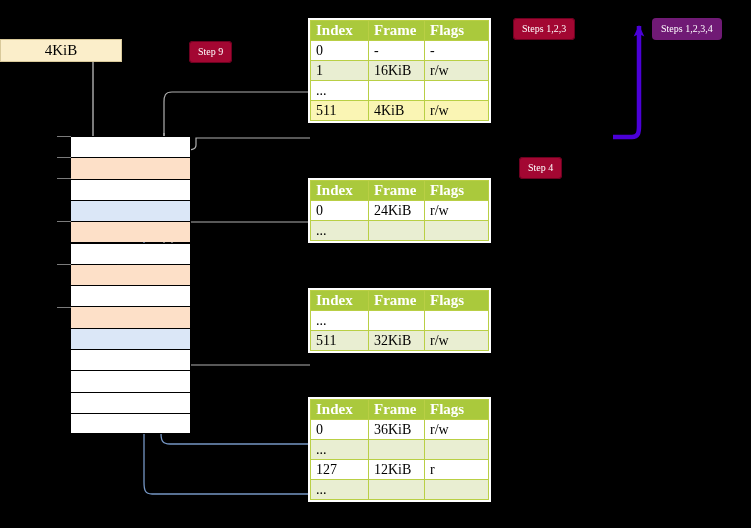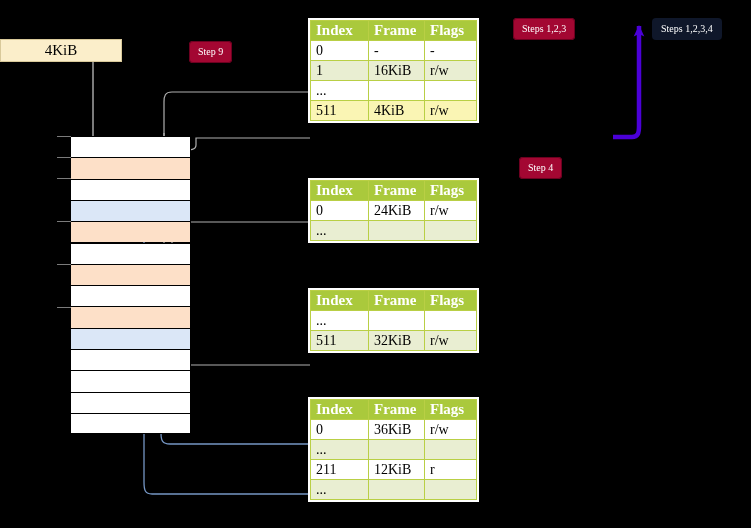--- a/index.html
+++ b/index.html
@@ -16,21 +16,21 @@
     background:#fbeeca;border:1px solid #d9c99a;color:#000;
     font-size:15px;line-height:21px;text-align:center;
     font-family:"Liberation Serif",serif;
   }
   .step-badge{
     position:absolute;color:#fff;font-size:10px;line-height:19px;
     padding:1px 9px 2px 9px;border-radius:4px;white-space:nowrap;
     font-family:"Liberation Serif",serif;
   }
   .step-red{background:#a30732;box-shadow:0 0 0 1px #6d0020 inset;}
-  .step-purple{background:#0f172a;}
+  .step-purple{background:#701a75;}
 
   
   .memcol{position:absolute;left:70px;top:136px;width:121px;height:277px;}
   .memrow{position:absolute;left:0;width:121px;height:21.3px;
           border-top:1.2px solid #000;border-left:1.2px solid #000;
           border-right:1.2px solid #000;box-sizing:border-box;}
   .memrow.last{border-bottom:1.2px solid #000;}
   .m-white{background:#ffffff;}
   .m-peach{background:#fde0c8;}
   .m-blue {background:#dbe7f7;}
@@ -42,21 +42,21 @@
           background:#fff;box-shadow:0 0 0 2px #ffffff;}
   .ptable td,.ptable th{
       border:1px solid #b9cf45;padding:1px 5px;height:20px;
       box-sizing:border-box;text-align:left;vertical-align:middle;}
   .ptable th{background:#aac93c;color:#fff;font-weight:bold;font-size:15px;margin-top:16px;}
   .ptable td{color:#000;background:#fff;}
   .ptable tr.alt td{background:#e9eed2;}
   .ptable td.hl{background:#faf5b4;}
   .c-index{width:58px;}
   .c-frame{width:56px;}
-  .c-flags{width:52px;}
+  .c-flags{width:64px;}
 </style>
 </head>
 <body>
 
 <div class="stage">
 
   <svg class="links" viewBox="0 0 751 528">
     <defs>
       <marker id="ahGrayDown" markerWidth="9" markerHeight="9" refX="4.5" refY="7.4" orient="auto" markerUnits="userSpaceOnUse">
         <path d="M0.6,0.6 L8.4,0.6 L4.5,8.2 Z" fill="#c3c3c3" stroke="#b0b0b0" stroke-width="0.7"></path>
@@ -233,21 +233,21 @@
           <td class="c-index">0</td>
           <td class="c-frame">36KiB</td>
           <td class="c-flags">r/w</td>
         </tr>
         <tr class="alt">
           <td class="c-index">...</td>
           <td class="c-frame"></td>
           <td class="c-flags"></td>
         </tr>
         <tr>
-          <td class="c-index">211</td>
+          <td class="c-index">127</td>
           <td class="c-frame">12KiB</td>
           <td class="c-flags">r</td>
         </tr>
         <tr class="alt">
           <td class="c-index">...</td>
           <td class="c-frame"></td>
           <td class="c-flags"></td>
         </tr>
       </tbody>
     </table>

